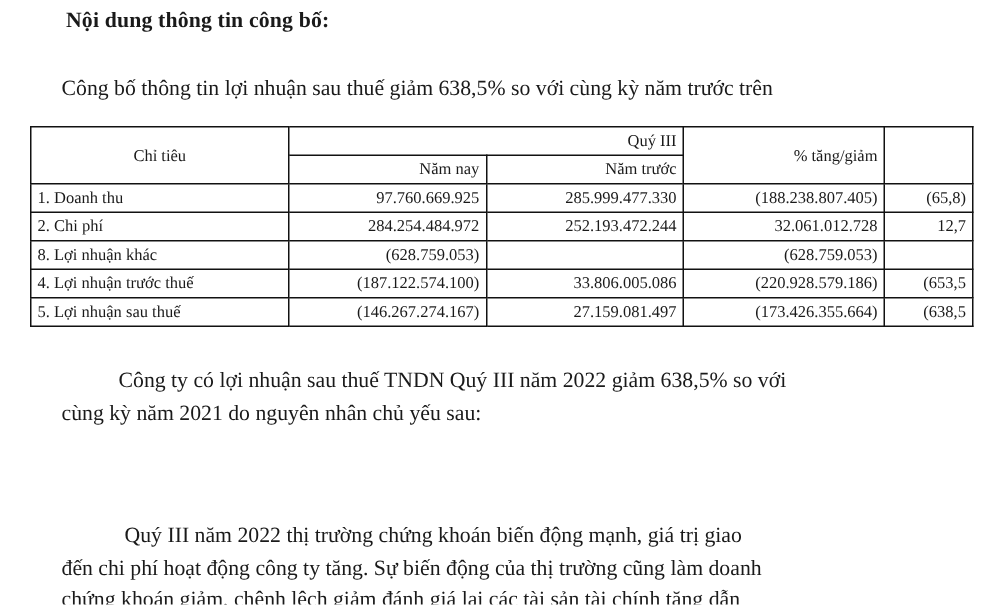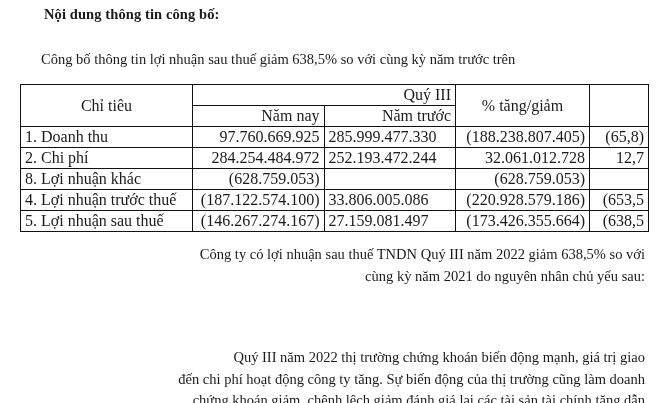--- a/index.html
+++ b/index.html
@@ -40,51 +40,50 @@
   }
   .intro p {
     margin: 0;
   }
   table.fin {
     position: absolute;
     left: 20px;
     top: 84px;
     width: 629px;
     border-collapse: collapse;
-    font-size: 16px;
+    font-size: 11px;
     table-layout: fixed;
   }
   table.fin td, table.fin th {
     border: 1px solid #111111;
     padding: 1px 4px;
     font-weight: normal;
     vertical-align: middle;
     height: 19px;
     box-sizing: border-box;
   }
   .c-label { width: 172px; text-align: left; padding-left: 6px; }
   .c-now   { width: 132px; text-align: right; padding-right: 6px; }
-  .c-prev  { width: 132px; padding-right: 6px; }
+  .c-prev  { width: 132px; text-align: right; padding-right: 6px; }
   .c-pct   { width: 134px; text-align: right; padding-right: 6px; }
   .c-last  { width: 59px;  text-align: right; padding-right: 6px; }
 
   .th-center { text-align: right; }
 
   .head-row1 td { height: 22px; }
   .head-row2 td { height: 22px; }
 
   .span-label { text-align: center; vertical-align: middle; }
-  .span-pct { text-align: center; vertical-align: middle; margin-top: 18px; }
+  .span-pct { text-align: right; vertical-align: middle; margin-top: 18px; }
 
   .body-p {
     position: absolute;
     font-size: 14.5px;
     line-height: 21.5px;
     width: 604px;
-    text-align: right;
   }
   .p1 { left: 41px; top: 244px; text-indent: 38px; }
   .p2 { left: 41px; top: 307px; text-indent: 42px; margin-top: 40px; }
   .p1 p, .p2 p { margin: 0; }
 </style>
 </head>
 <body>
 
 <div class="page">
 

